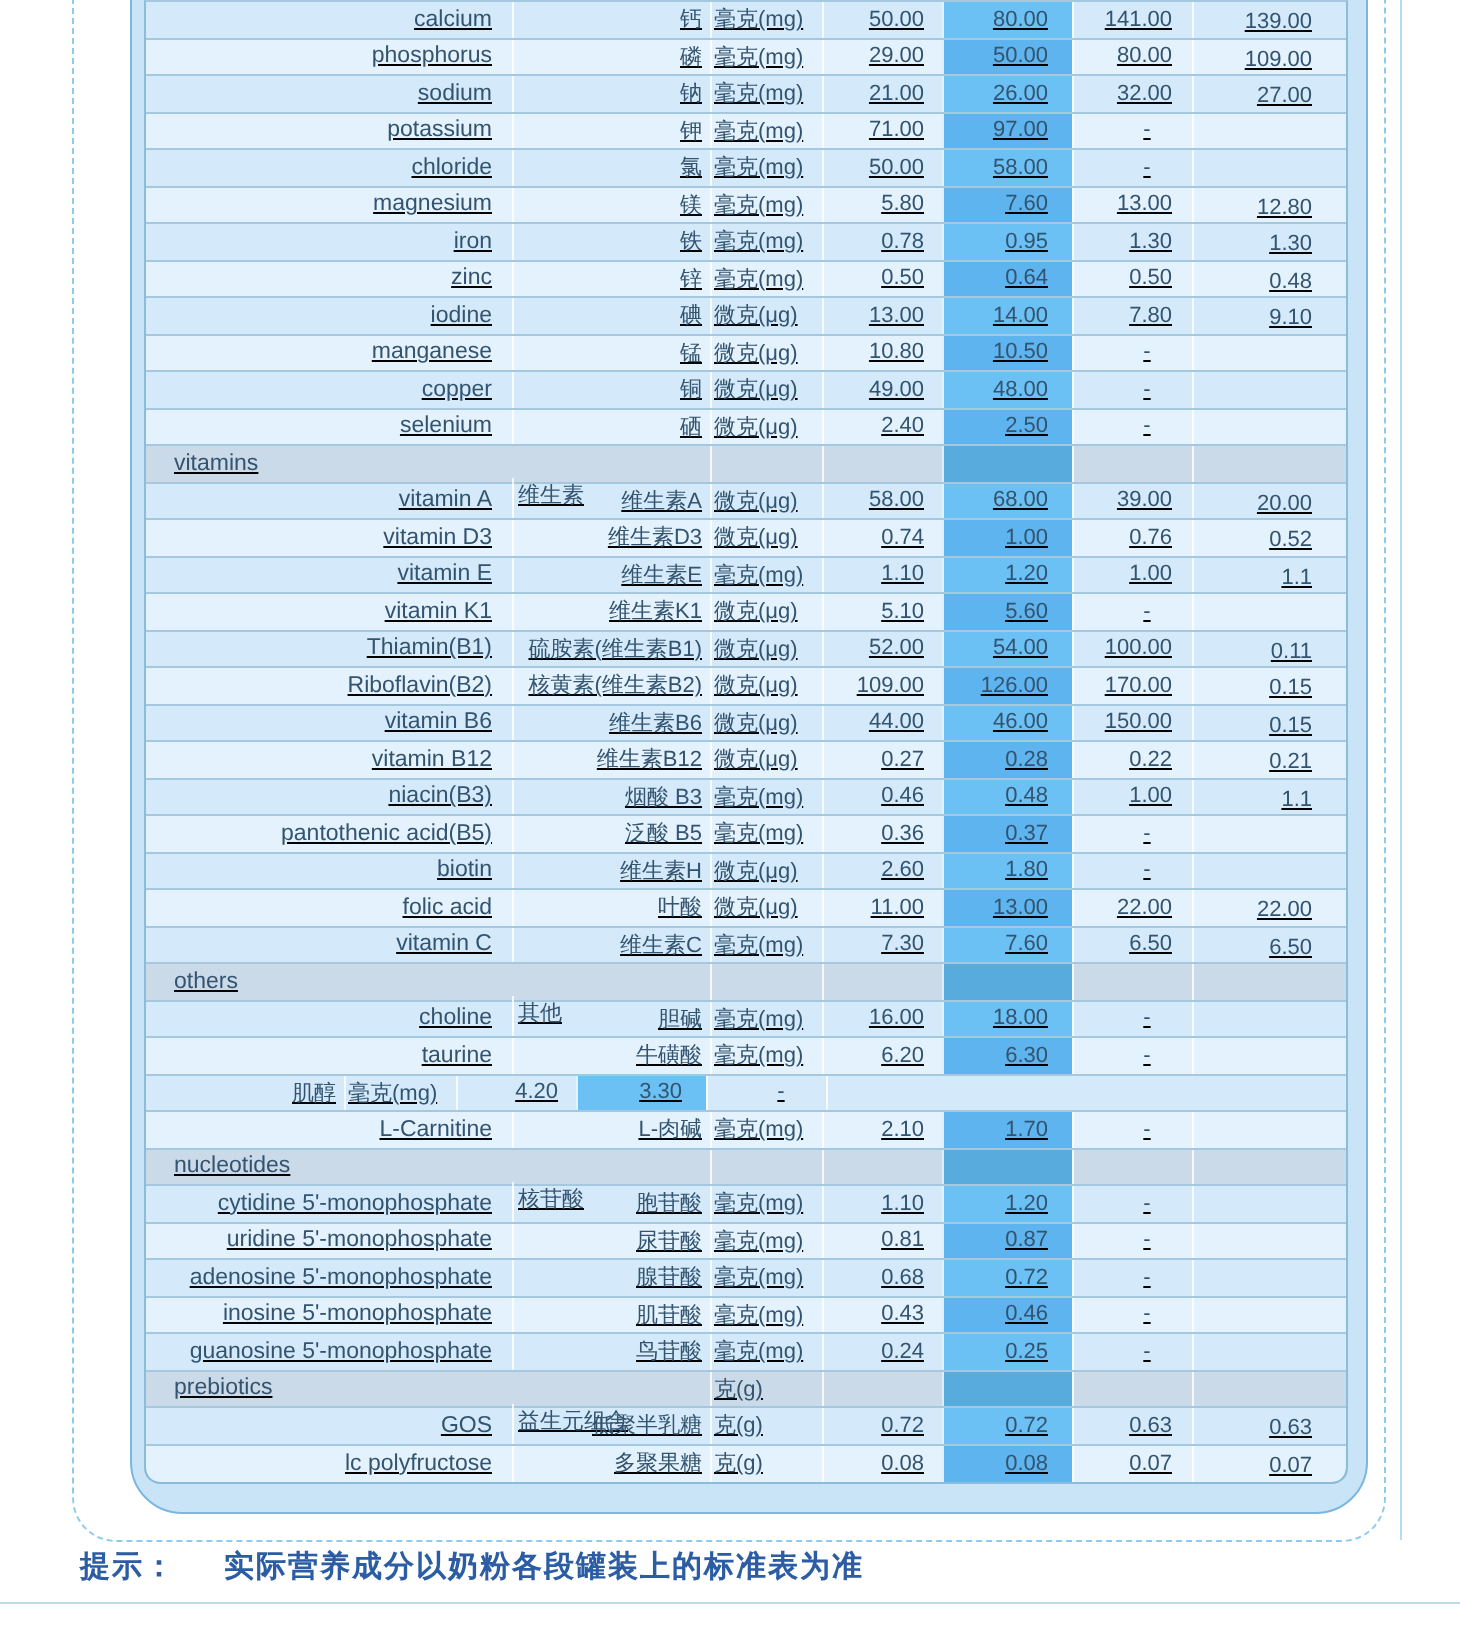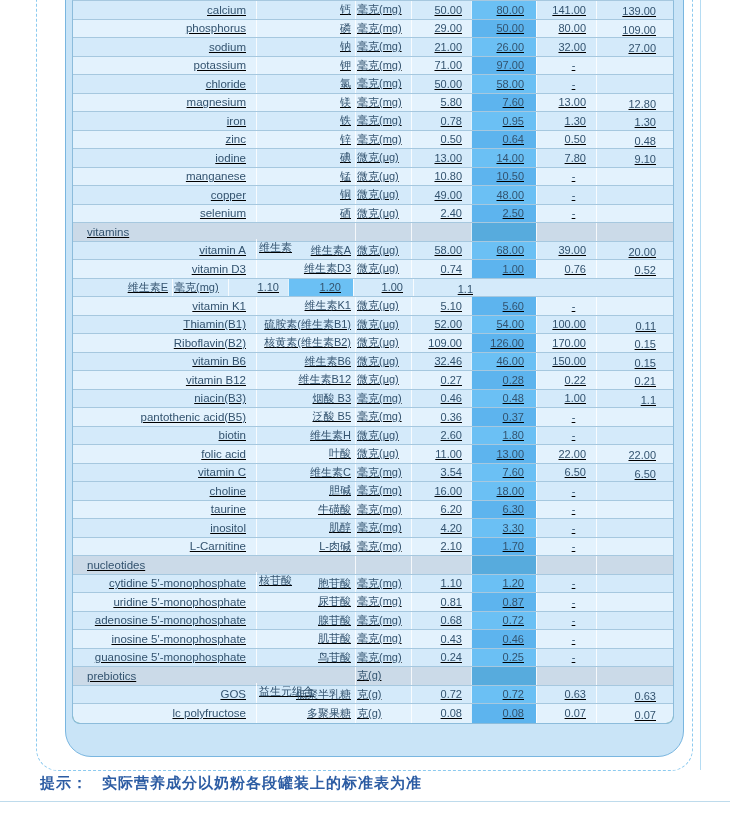--- a/index.html
+++ b/index.html
@@ -49,21 +49,21 @@
   .drow.alt .hl{background:#5db4ee;}
   .srow{background:#cbdae8;}
   .srow .hl{background:#57abdd;}
   .srow .c-en{justify-content:flex-start;padding-left:14px;}
   .srow .c-cn{justify-content:flex-start;padding-left:2px;margin-top:16px;}
   
   .tip{
     position:absolute;left:40px;top:774px;
     font-size:15px;font-weight:bold;color:#2c5ca3;letter-spacing:1px;
   }
-  .tip .tip-label{margin-right:14px;}
+  .tip .tip-label{margin-right:24px;}
   
   .bottom-line{position:absolute;left:0;top:801px;width:730px;height:0;border-top:1px solid #bedbec;}
 </style>
 </head>
 <body>
 
 <div class="module-dashed"></div>
 <div class="right-line"></div>
 <div class="panel"></div>
 
@@ -197,20 +197,21 @@
     <div class="trow drow alt">
       <span class="cell c-en">vitamin D3</span>
       <span class="cell c-cn">维生素D3</span>
       <span class="cell c-unit">微克(μg)</span>
       <span class="cell c-v1">0.74</span>
       <span class="cell c-v2 hl">1.00</span>
       <span class="cell c-v3">0.76</span>
       <span class="cell c-v4">0.52</span>
     </div>
     <div class="trow drow">
+      <span class="cell c-en">vitamin E</span>
       <span class="cell c-cn">维生素E</span>
       <span class="cell c-unit">毫克(mg)</span>
       <span class="cell c-v1">1.10</span>
       <span class="cell c-v2 hl">1.20</span>
       <span class="cell c-v3">1.00</span>
       <span class="cell c-v4">1.1</span>
     </div>
     <div class="trow drow alt">
       <span class="cell c-en">vitamin K1</span>
       <span class="cell c-cn">维生素K1</span>
@@ -235,21 +236,21 @@
       <span class="cell c-unit">微克(μg)</span>
       <span class="cell c-v1">109.00</span>
       <span class="cell c-v2 hl">126.00</span>
       <span class="cell c-v3">170.00</span>
       <span class="cell c-v4">0.15</span>
     </div>
     <div class="trow drow">
       <span class="cell c-en">vitamin B6</span>
       <span class="cell c-cn">维生素B6</span>
       <span class="cell c-unit">微克(μg)</span>
-      <span class="cell c-v1">32.46</span>
+      <span class="cell c-v1">44.00</span>
       <span class="cell c-v2 hl">46.00</span>
       <span class="cell c-v3">150.00</span>
       <span class="cell c-v4">0.15</span>
     </div>
     <div class="trow drow alt">
       <span class="cell c-en">vitamin B12</span>
       <span class="cell c-cn">维生素B12</span>
       <span class="cell c-unit">微克(μg)</span>
       <span class="cell c-v1">0.27</span>
       <span class="cell c-v2 hl">0.28</span>
@@ -289,45 +290,53 @@
       <span class="cell c-unit">微克(μg)</span>
       <span class="cell c-v1">11.00</span>
       <span class="cell c-v2 hl">13.00</span>
       <span class="cell c-v3">22.00</span>
       <span class="cell c-v4">22.00</span>
     </div>
     <div class="trow drow">
       <span class="cell c-en">vitamin C</span>
       <span class="cell c-cn">维生素C</span>
       <span class="cell c-unit">毫克(mg)</span>
-      <span class="cell c-v1">3.54</span>
+      <span class="cell c-v1">7.30</span>
       <span class="cell c-v2 hl">7.60</span>
       <span class="cell c-v3">6.50</span>
       <span class="cell c-v4">6.50</span>
     </div>
+    <div class="trow srow">
+      <span class="cell c-en">others</span>
+      <span class="cell c-cn">其他</span>
+      <span class="cell c-unit"></span>
+      <span class="cell c-v1"></span>
+      <span class="cell c-v2 hl"></span>
+      <span class="cell c-v3"></span>
+      <span class="cell c-v4"></span>
+    </div>
     <div class="trow drow">
       <span class="cell c-en">choline</span>
       <span class="cell c-cn">胆碱</span>
       <span class="cell c-unit">毫克(mg)</span>
       <span class="cell c-v1">16.00</span>
       <span class="cell c-v2 hl">18.00</span>
       <span class="cell c-v3 dash">-</span>
       <span class="cell c-v4"></span>
     </div>
     <div class="trow drow alt">
       <span class="cell c-en">taurine</span>
       <span class="cell c-cn">牛磺酸</span>
       <span class="cell c-unit">毫克(mg)</span>
       <span class="cell c-v1">6.20</span>
       <span class="cell c-v2 hl">6.30</span>
       <span class="cell c-v3 dash">-</span>
       <span class="cell c-v4"></span>
     </div>
     <div class="trow drow">
-      <span class="cell c-en">inositol</span>
       <span class="cell c-cn">肌醇</span>
       <span class="cell c-unit">毫克(mg)</span>
       <span class="cell c-v1">4.20</span>
       <span class="cell c-v2 hl">3.30</span>
       <span class="cell c-v3 dash">-</span>
       <span class="cell c-v4"></span>
     </div>
     <div class="trow drow alt">
       <span class="cell c-en">L-Carnitine</span>
       <span class="cell c-cn">L-肉碱</span>

